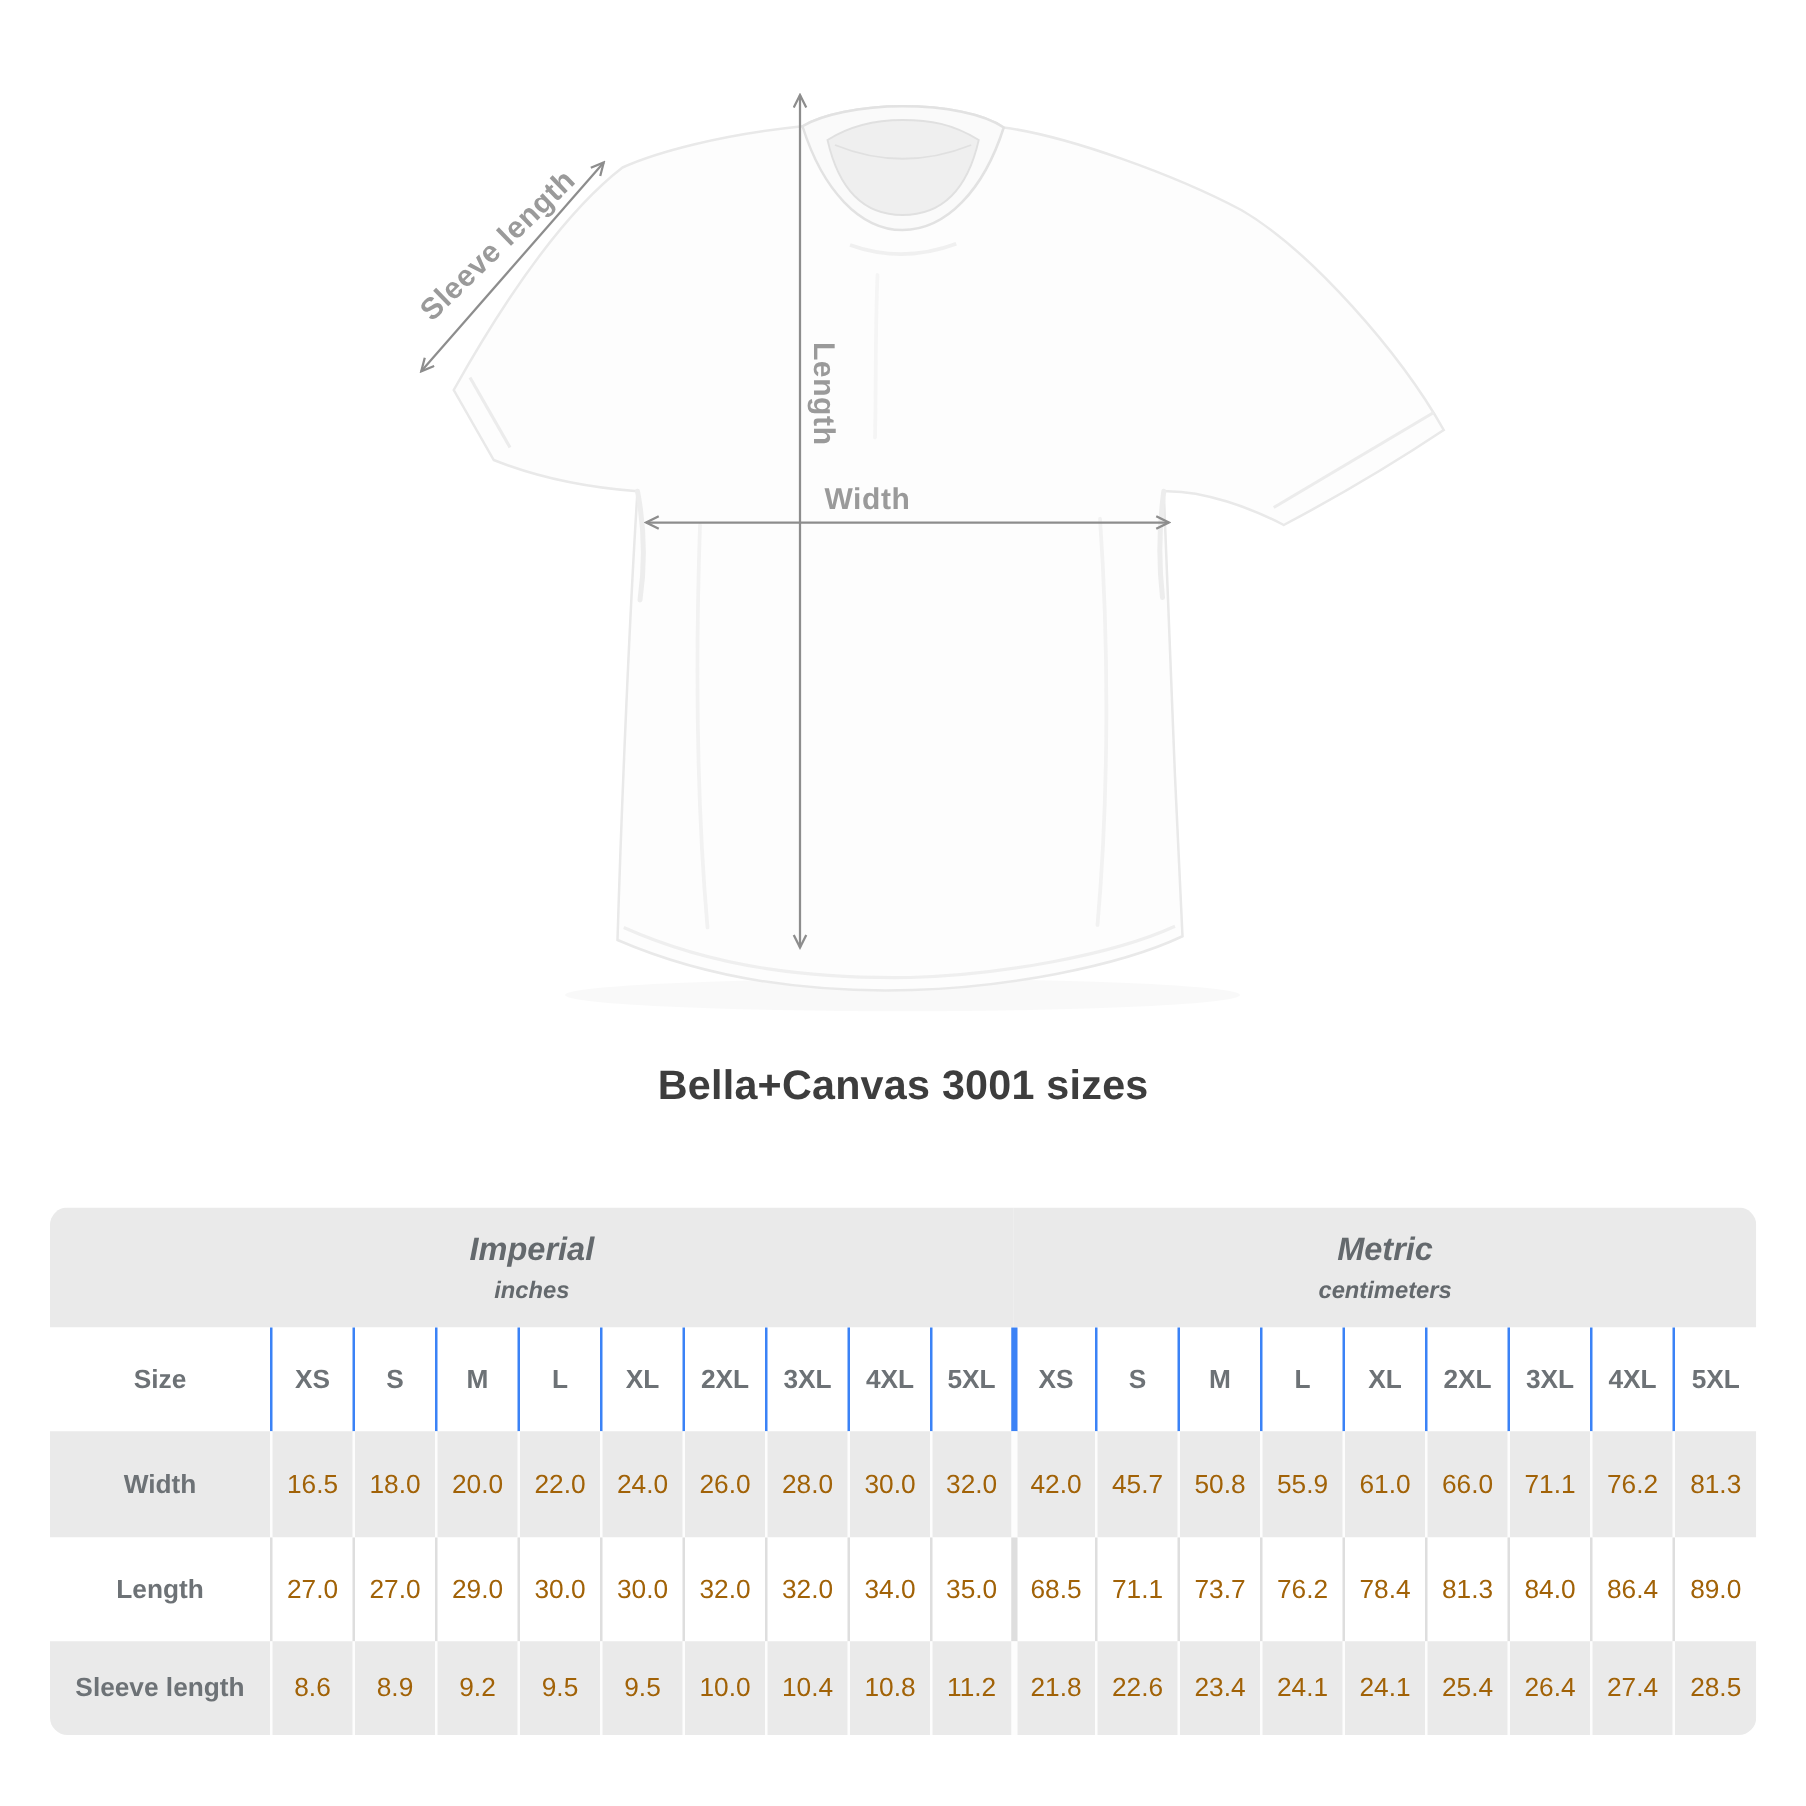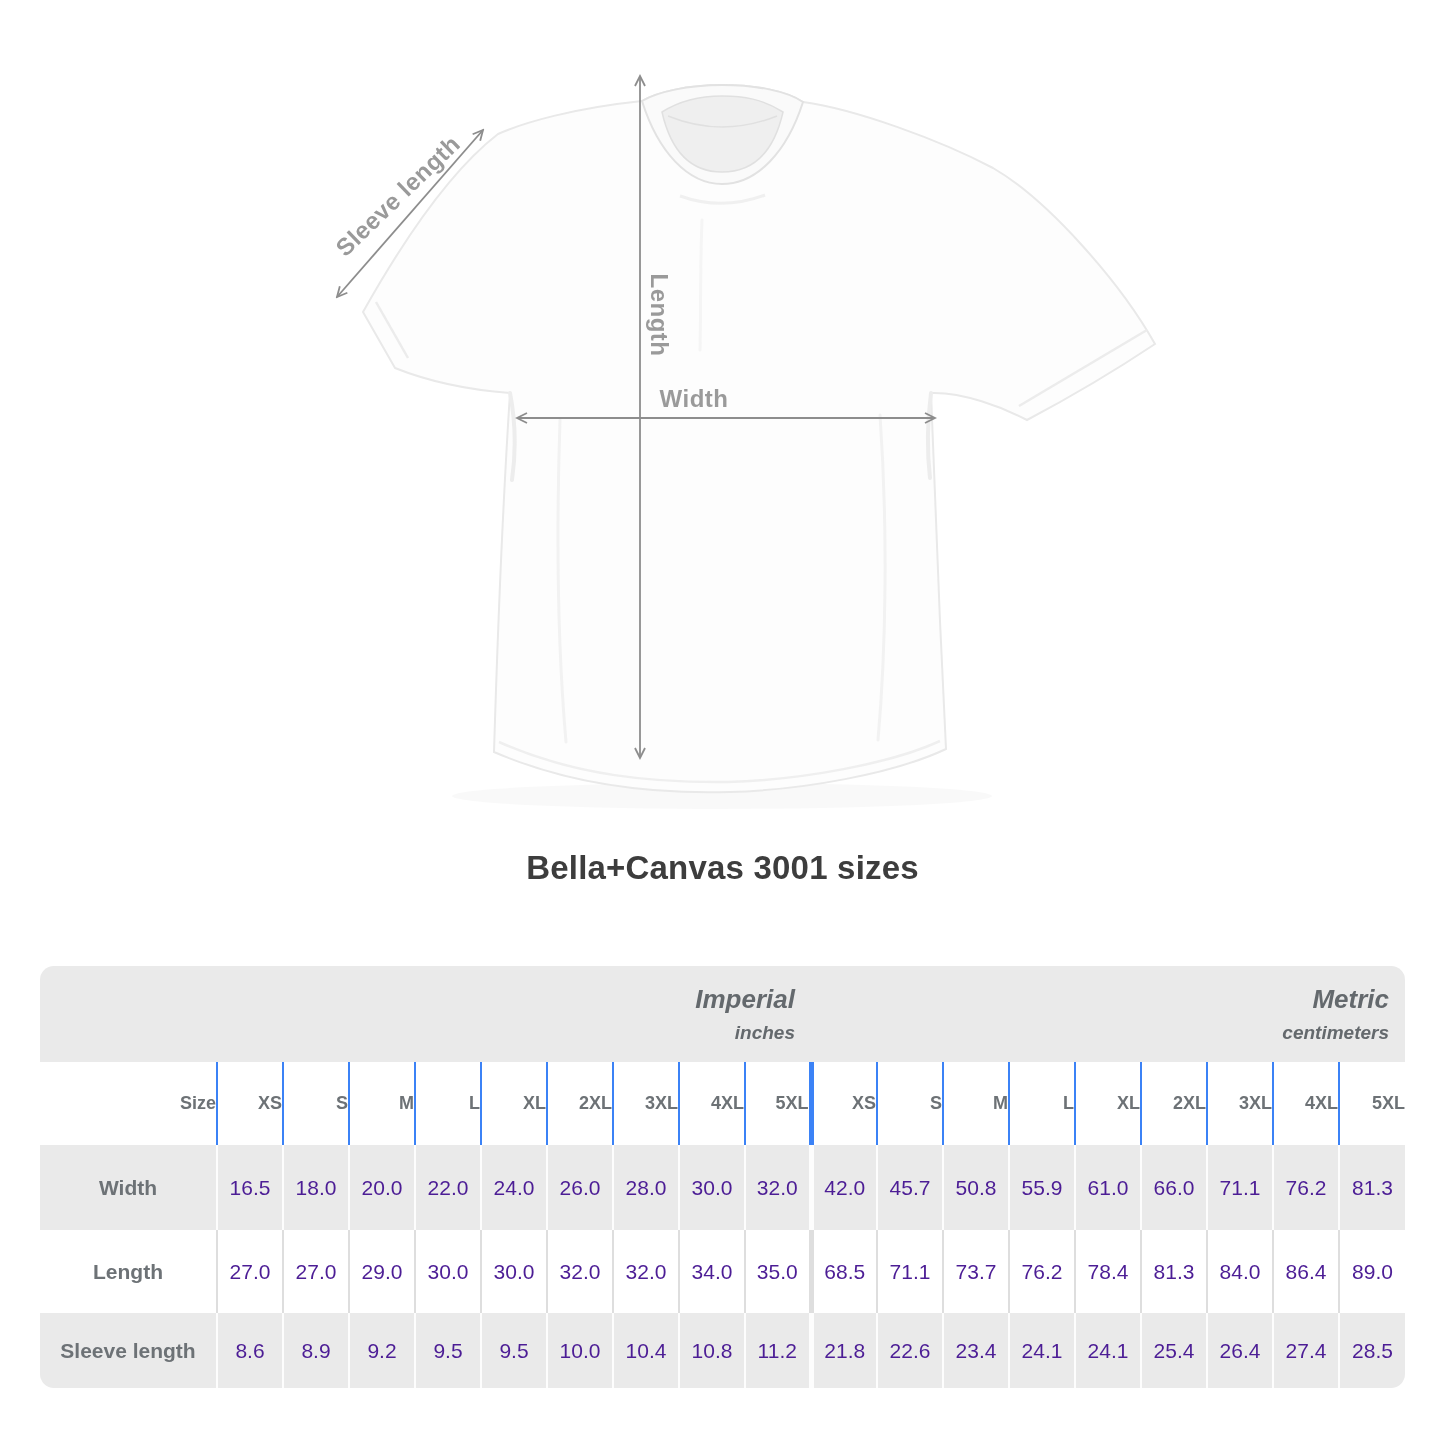--- a/index.html
+++ b/index.html
@@ -21,27 +21,27 @@
     text-align:center;font-style:italic;font-size:20px;color:#6b6b6b;
   }
   .table-wrap{
     position:absolute;top:966px;left:40px;width:1365px;
     border-radius:14px;overflow:hidden;
   }
   table{width:100%;border-collapse:collapse;table-layout:fixed;}
   col.c-size{width:177px;}
   col.c-val{width:66px;}
   tr.group-row{height:96px;background:#eaeaea;}
-  th.group{vertical-align:middle;text-align:right;padding:16px;}
+  th.group{vertical-align:middle;text-align:center;padding:0;}
   .g-label{font-size:26px;font-weight:bold;font-style:italic;color:#64696d;}
   .g-sub{font-size:19px;font-style:italic;color:#64696d;margin-top:7px;}
   tr.header-row{height:83px;background:#ffffff;}
-  tr.header-row th{font-size:18px;font-weight:bold;color:#6d7276;text-align:right;vertical-align:middle;padding:0;}
+  tr.header-row th{font-size:21px;font-weight:bold;color:#6d7276;text-align:center;vertical-align:middle;padding:0;}
   th.row-label, td.row-label{font-size:21px;font-weight:bold;color:#6d7276;text-align:center;vertical-align:middle;}
-  td.val{font-size:21px;color:#4c1d95;text-align:center;vertical-align:middle;padding:5px;}
+  td.val{font-size:21px;color:#a16207;text-align:center;vertical-align:middle;padding:5px;}
   tbody tr.gray{background:#eaeaea;}
   tbody tr.white{background:#ffffff;}
   tr.header-row th.val-h{border-left:2px solid #3b82f6;}
   tbody tr.white td.val{border-left:2px solid #dedede;}
   tbody tr.gray td.val{border-left:2px solid #fdfdfd;}
   tr.header-row th.val-h.sec,
   tbody tr.white td.val.sec{border-left-width:5px;}
   tbody tr.gray td.val.sec{border-left-width:5px;}
   tbody tr:nth-child(1){height:85px;}
   tbody tr:nth-child(2){height:83px;}

